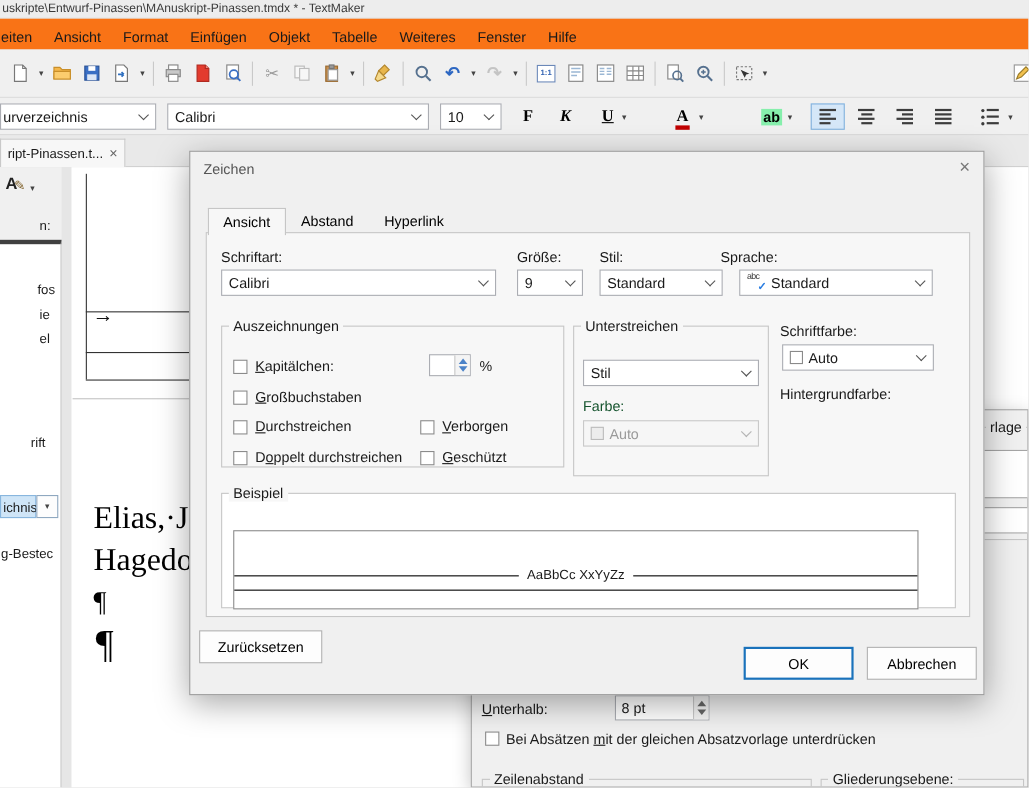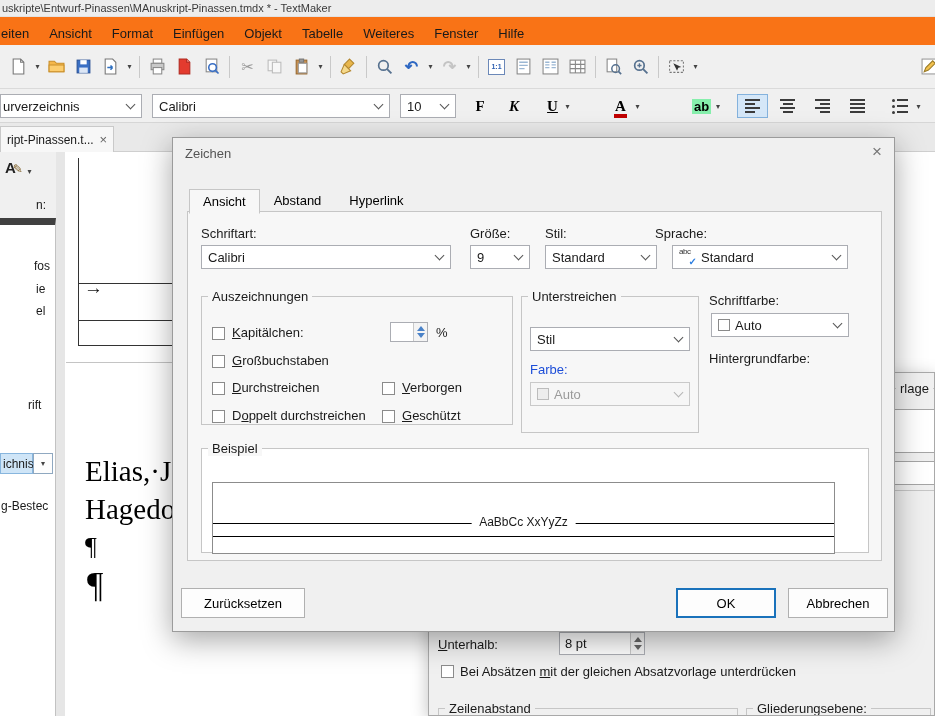--- a/index.html
+++ b/index.html
@@ -3,21 +3,21 @@
 <meta charset="utf-8">
 <style>
   * { box-sizing: border-box; }
   html,body { margin:0; padding:0; }
   body {
     width:935px; height:716px; overflow:hidden; position:relative;
     font-family:"Liberation Sans", sans-serif; font-size:13px; color:#1a1a1a;
     background:#e6e6e6;
   }
   .lbl { position:absolute; font-size:13px; white-space:nowrap; color:#1a1a1a; }
-  .dis { color:#1d4ed8; }
+  .dis { color:#14532d; }
 
   
   .titlebar { position:absolute; top:0; left:0; right:0; height:17px; background:#ededed;
     border-bottom:1px solid #e2e2e2; display:flex; align-items:center; font-size:11px; color:#3a3a3a; padding-left:2px; }
   .menubar { position:absolute; top:17px; left:0; right:0; height:28px; background:#f97316; display:flex; align-items:flex-end; }
   .menu-item { padding:4px 10px; font-size:13px; cursor:default; }
   .menu-item.cutoff { padding-left:1px; }
 
   .toolbar { position:absolute; top:45px; left:0; right:0; height:44px; background:#f0f0f0;
     border-bottom:1px solid #dadada; display:flex; align-items:center; padding-left:5px; }
@@ -61,21 +61,21 @@
   
   .tabbar { position:absolute; top:123px; left:0; right:0; height:29px; background:#e9e9e9; border-bottom:1px solid #cfcfcf; }
   .doctab { position:absolute; left:0; top:3px; height:26px; width:114px; background:#f7f7f7;
     border:1px solid #c9c9c9; border-bottom:none; display:flex; align-items:center; gap:4px; padding:2px 6px; font-size:12px; }
   .doctab .x { margin-left:auto; color:#666; font-size:13px; line-height:1; }
 
   
   .workspace { position:absolute; top:152px; left:0; right:0; bottom:0; background:#e6e6e6; }
   .sidebar { position:absolute; left:0; top:0; width:56px; bottom:0; background:#f0f0f0; }
   .sidebar-list { position:absolute; left:0; top:66px; width:56px; bottom:0; background:#fff;
-    border-top:7px solid #404040; border-right:1px solid #c2c2c2; }
+    border-top:4px solid #404040; border-right:1px solid #c2c2c2; }
   .sideitem { position:absolute; font-size:12px; white-space:nowrap; }
   .sideitem-sel { position:absolute; left:0; top:228px; width:33px; height:21px; background:#cfe5f7;
     border:1px solid #88b6de; display:flex; align-items:center; padding-left:2px; font-size:12px; }
   .sel-caret-btn { position:absolute; left:33px; top:228px; width:20px; height:21px; background:#fdfdfd;
     border:1px solid #8fa8c0; display:flex; align-items:center; justify-content:center; padding:0; }
   .styleedit { position:absolute; left:5px; top:7px; display:flex; align-items:flex-end; gap:1px; }
   .styleedit .A { font-size:15px; font-weight:bold; color:#222; }
   .styleedit .pen { font-size:12px; color:#7a5a20; margin-left:-4px; }
 
   .doc { position:absolute; left:65px; top:0; right:0; bottom:0; background:#fff; overflow:hidden; }
@@ -551,16 +551,16 @@
 
   <fieldset style="left:28px; top:303px; width:668px; height:112px; background:#fff;">
     <legend style="background:#f7f7f7;">Beispiel</legend>
     <div class="sample-box">
       <span class="l1"></span>
       <span class="l2"></span>
       <span class="sample-text">AaBbCc XxYyZz</span>
     </div>
   </fieldset>
 
-  <button class="btn" style="left:8px; top:450px; width:124px; height:30px;">Zurücksetzen</button>
+  <button class="btn" style="left:8px; top:435px; width:112px; height:30px;">Zurücksetzen</button>
   <button class="btn default" style="left:503px; top:450px; width:100px; height:30px;">OK</button>
   <button class="btn" style="left:615px; top:450px; width:100px; height:30px;">Abbrechen</button>
 </div>
 
 </body></html>

